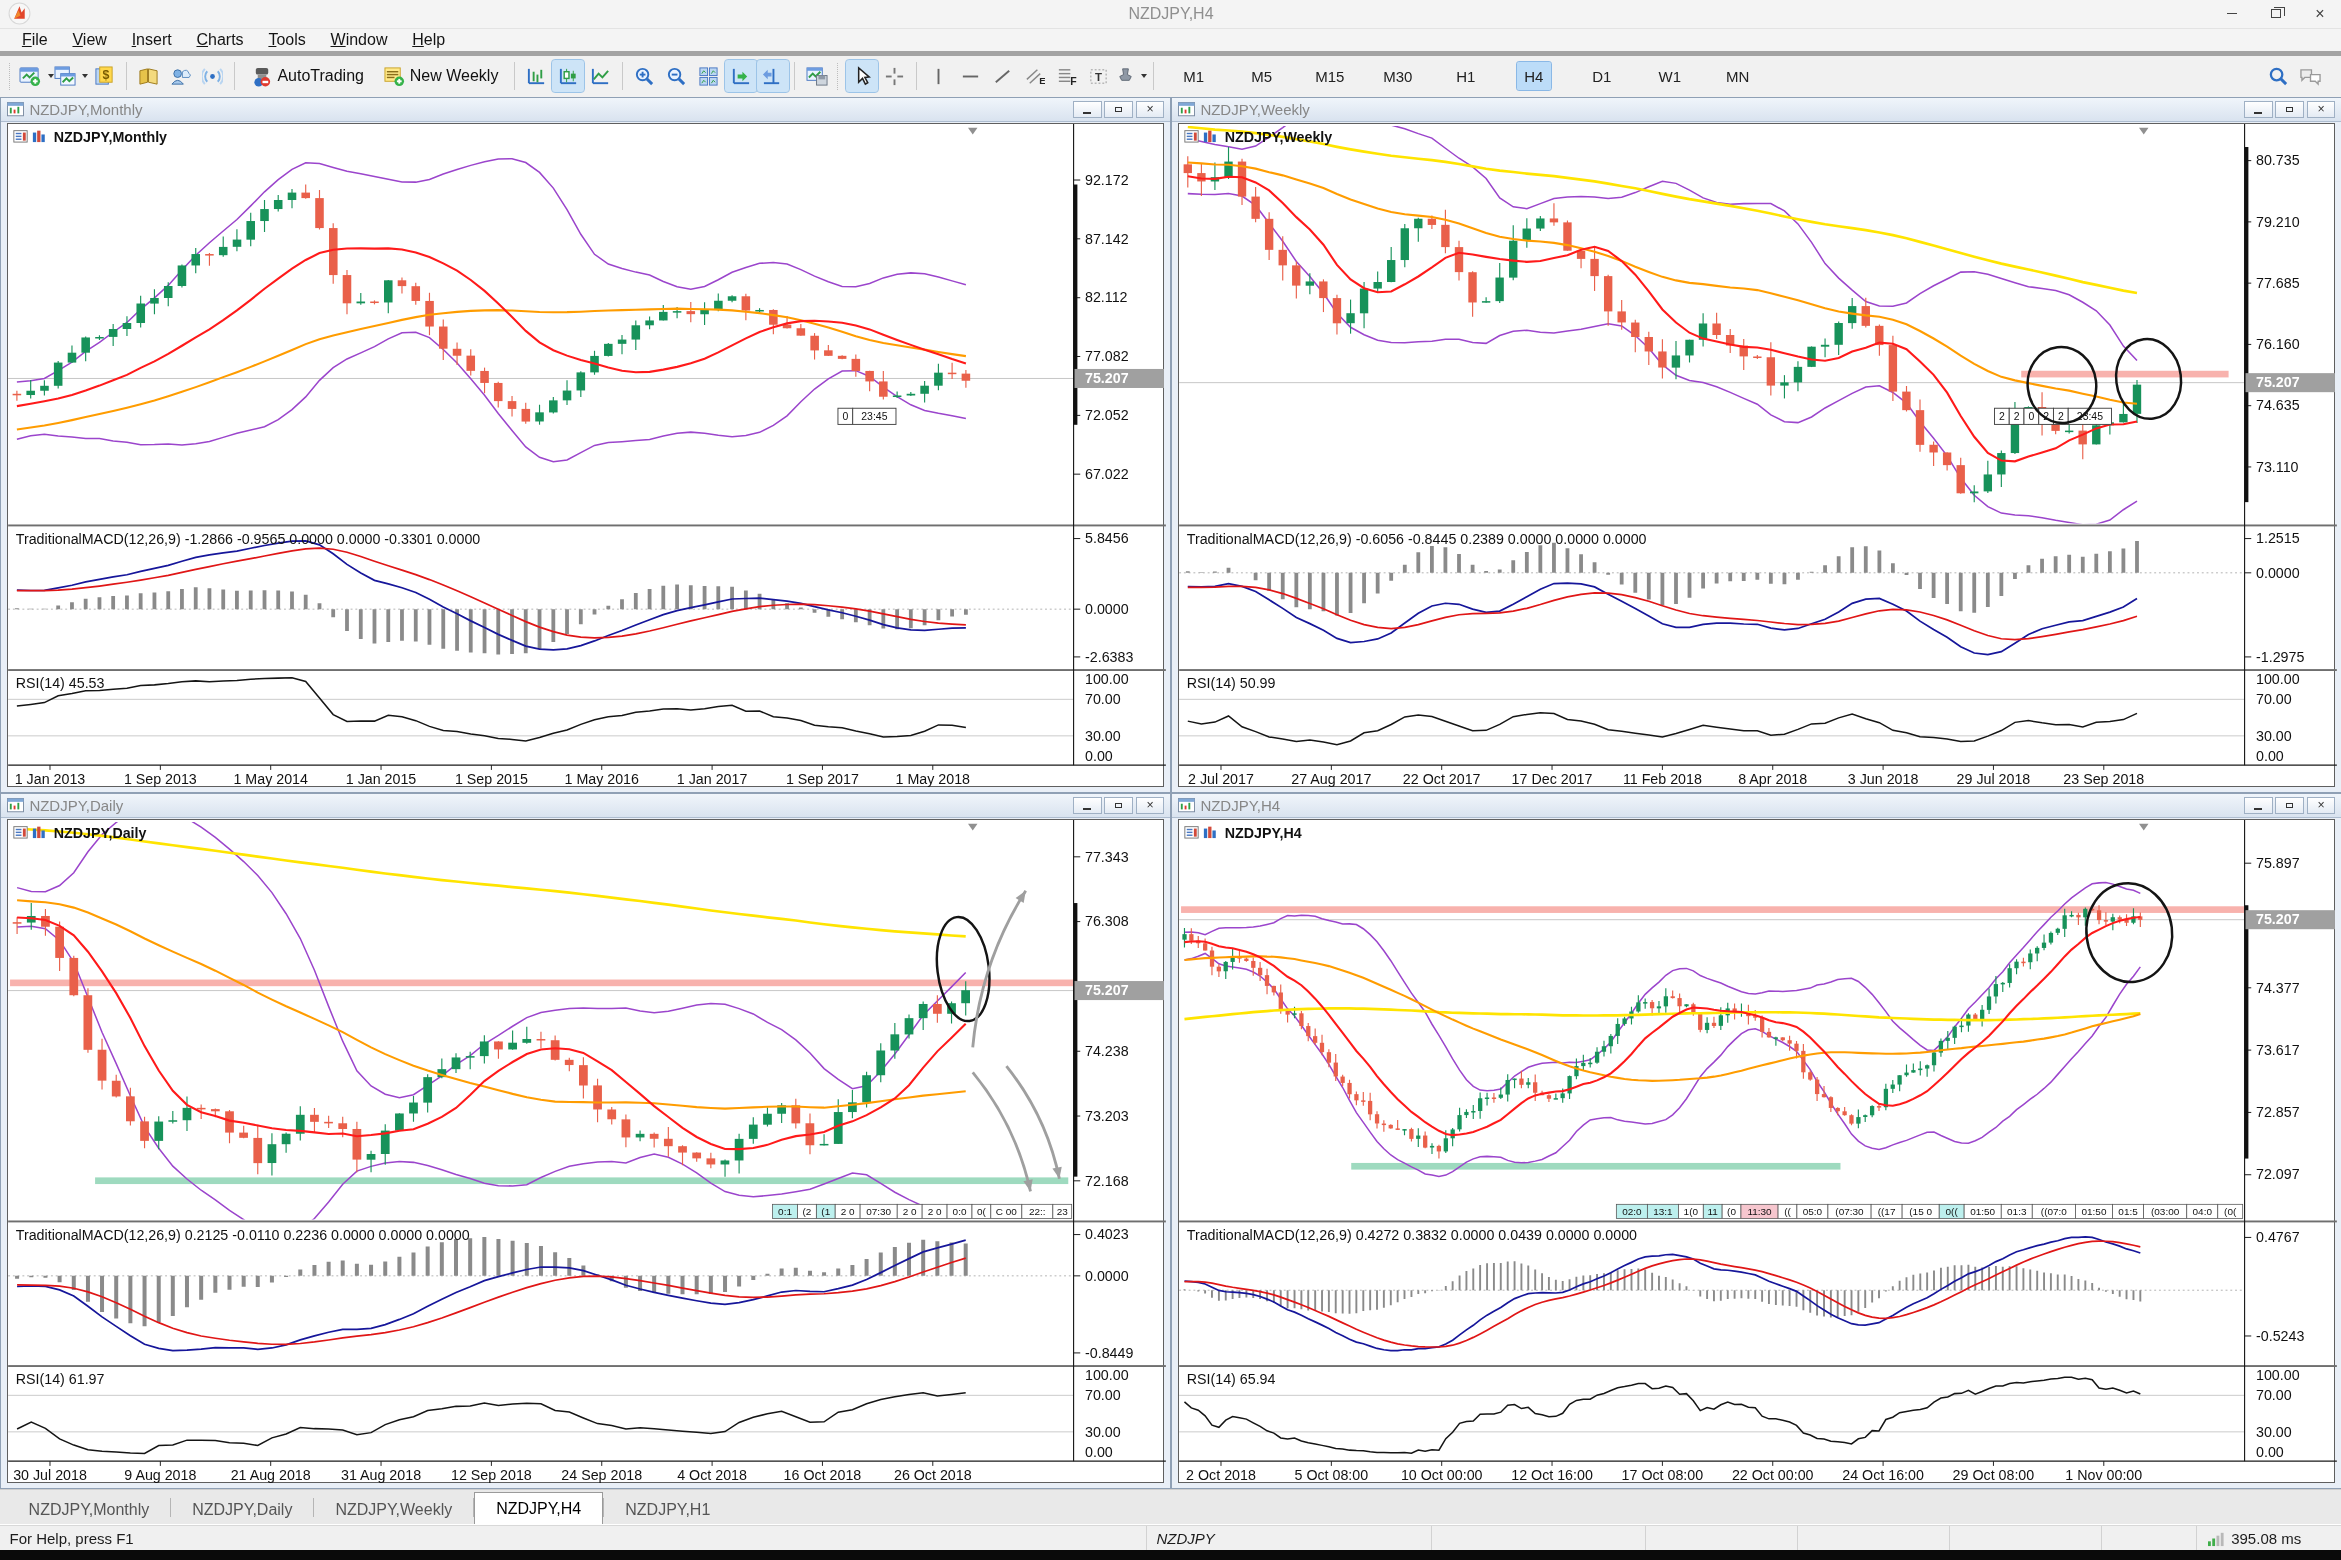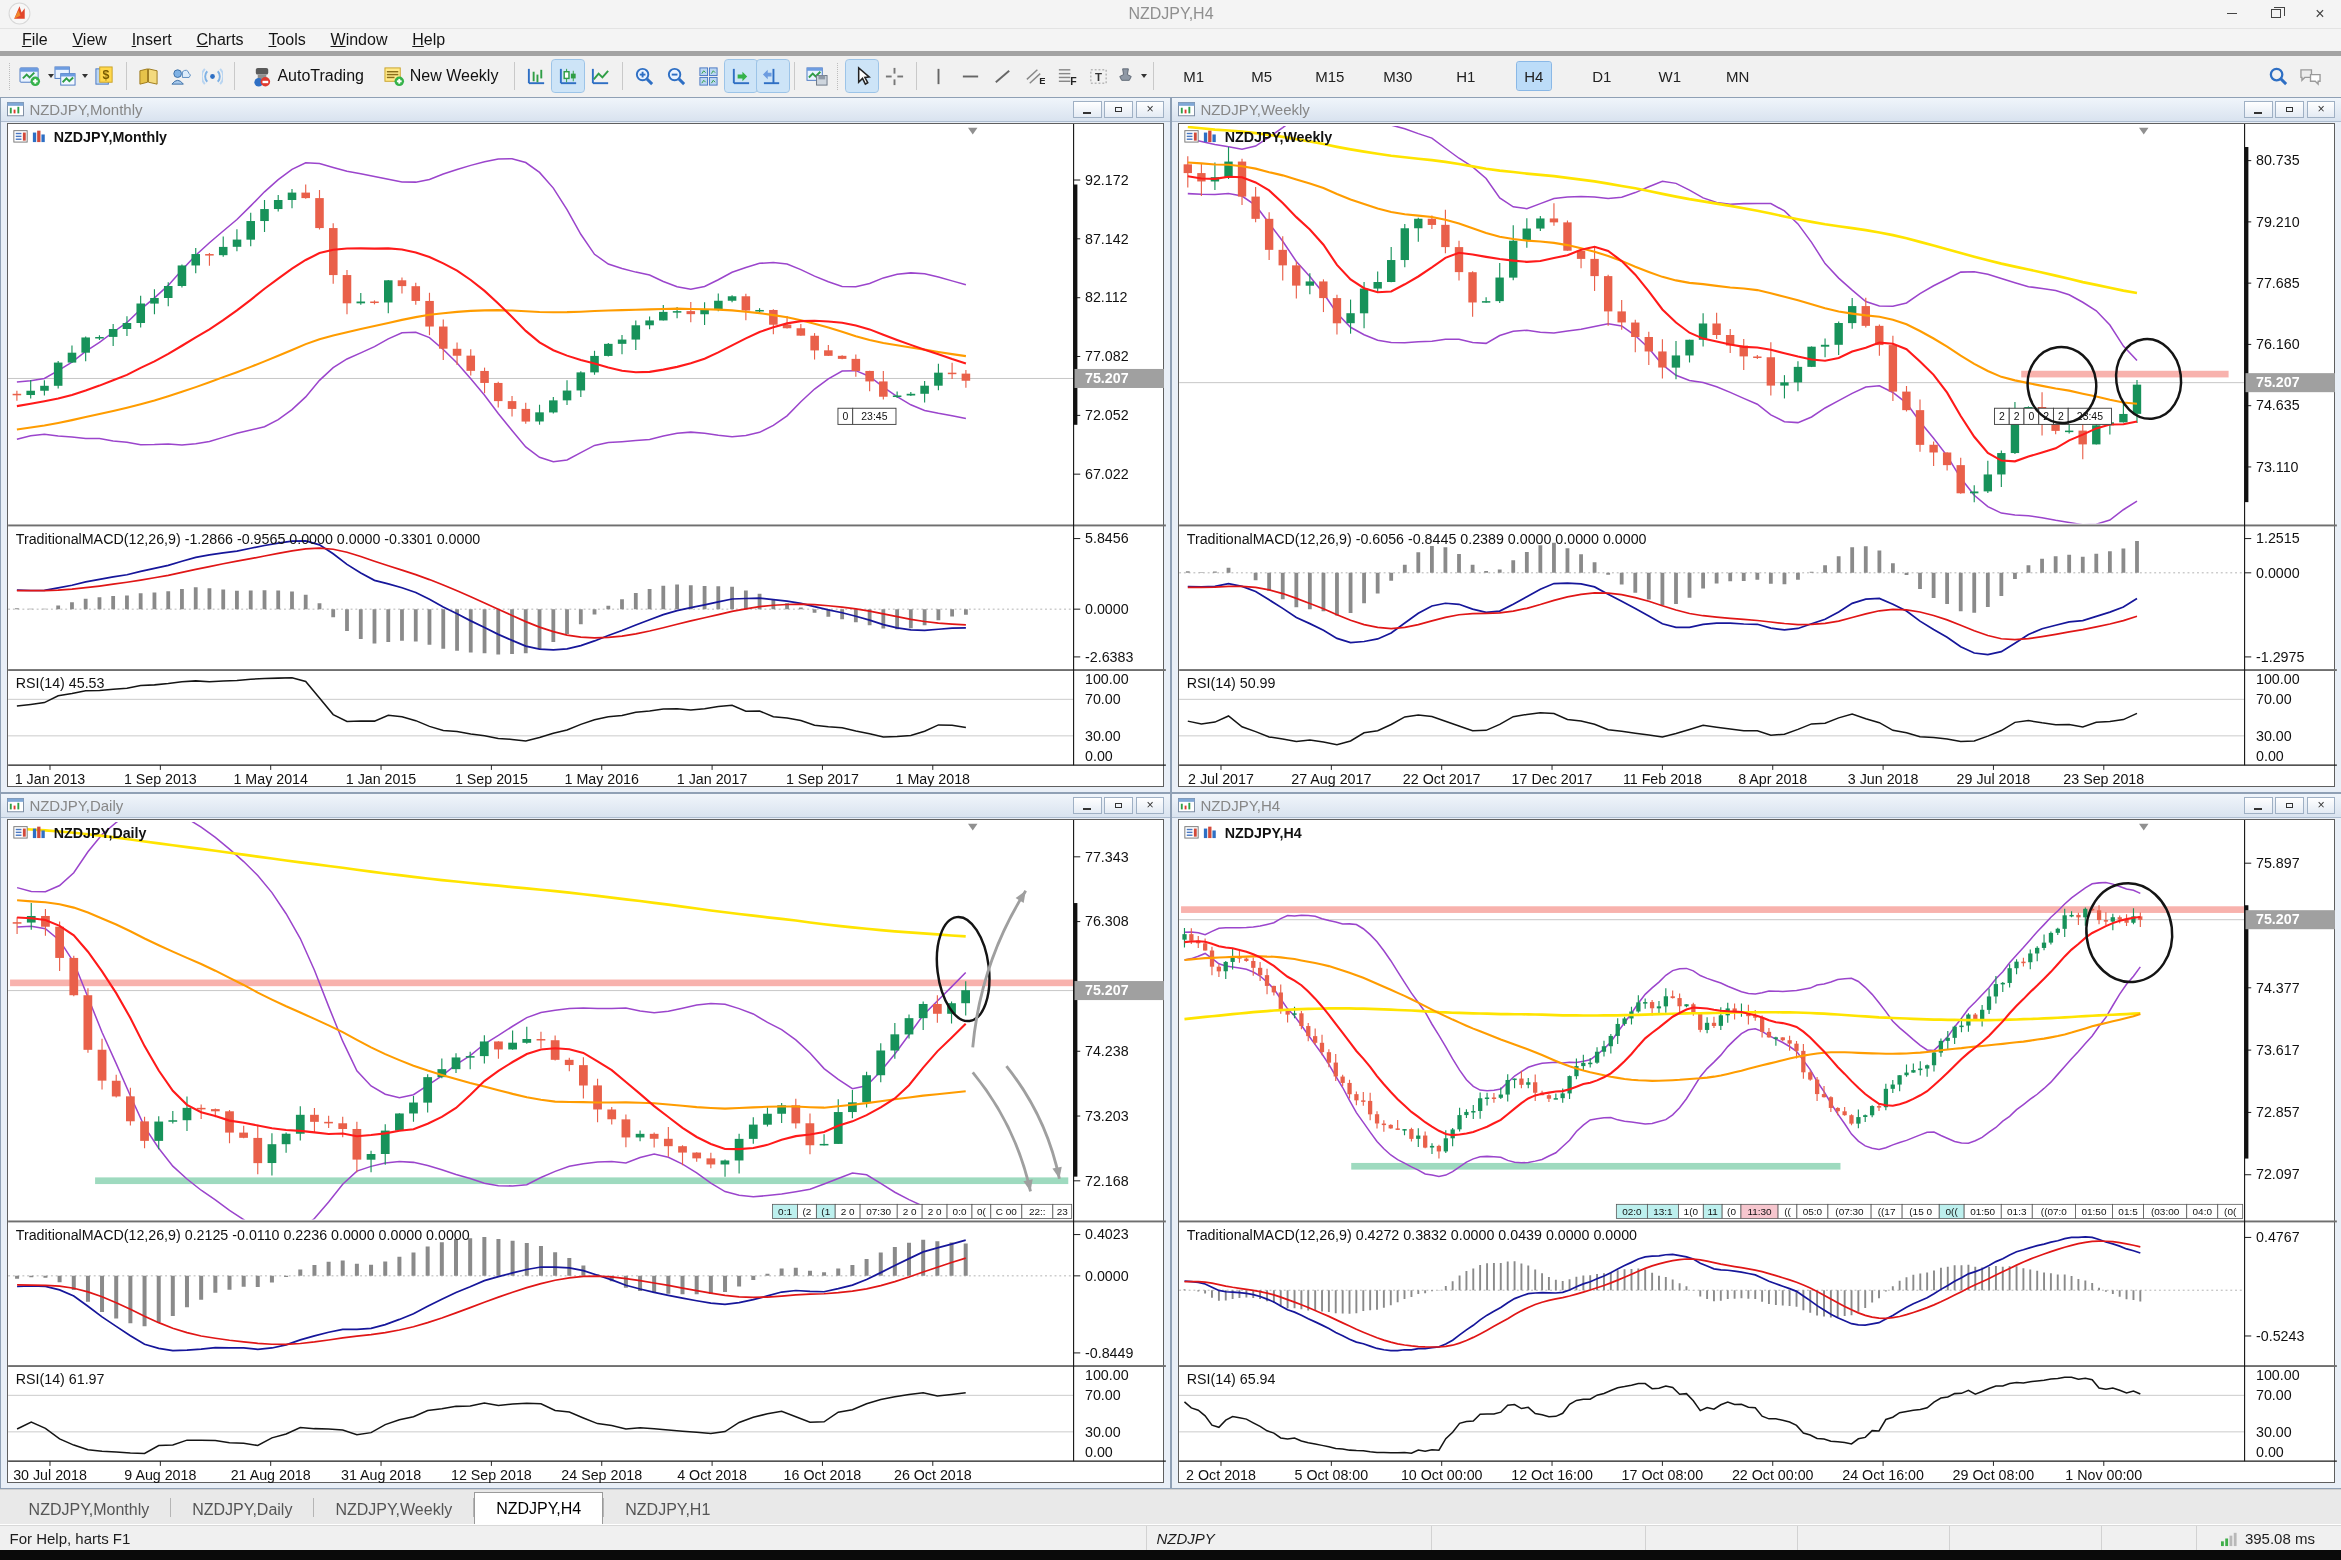--- a/index.html
+++ b/index.html
@@ -63,21 +63,21 @@
   .tab.active { background:#fff; border:1px solid #9a9a9a; border-bottom:none; height:32px; color:#000; }
   .tabsep { width:1px; height:19px; background:#b5b5b5; align-self:center; }
 
   
   .statusbar { position:absolute; top:1525px; left:0; width:2342px; height:26px; background:#f0f0f0;
     border-top:1px solid #d8d8d8; display:flex; align-items:center; font-size:15px; color:#1c1c1c; }
   .scell { height:100%; display:flex; align-items:center; padding:0 9.5px; border-left:1px solid #d2d2d2; }
   .scell-help { flex:0 0 1146px; border-left:none; }
   .scell-sym { flex:0 0 285px;font-style:italic; }
   .scell-e1 { flex:0 0 214px; } .scell-e2,.scell-e3,.scell-e4 { flex:0 0 152px; } .scell-e5 { flex:0 0 95px; }
-  .scell-ping { flex:1; justify-content:center; gap:5.7px; padding-right:13.3px; }
+  .scell-ping { flex:1; justify-content:flex-start; gap:5.7px; padding-right:13.3px; }
   .bottomstrip { position:absolute; top:1550px; left:0; width:2342px; height:10.5px; background:#0a0a0a; }
 </style>
 </head>
 <body>
 
 <div class="titlebar">
   <svg class="app-logo" viewBox="0 0 22 22">
     <circle cx="11" cy="11" r="10" fill="#f7f7f7" stroke="#d8d8d8"></circle>
     <path d="M6 16 L11 4 L13 10 L16 6 L16 16 Z" fill="#e2452b"></path>
     <path d="M6 16 L10 8 L12 13 Z" fill="#f08a2c"></path>
@@ -1974,21 +1974,21 @@
     <span class="tab">NZDJPY,Daily</span>
     <span class="tabsep"></span>
     <span class="tab">NZDJPY,Weekly</span>
     <span class="tabsep"></span>
     <span class="tab active">NZDJPY,H4</span>
     <span class="tabsep"></span>
     <span class="tab">NZDJPY,H1</span>
   </div>
 
 <div class="statusbar">
-  <span class="scell scell-help">For Help, harts F1</span>
+  <span class="scell scell-help">For Help, press F1</span>
   <span class="scell scell-sym">NZDJPY</span>
   <span class="scell scell-e1"></span>
   <span class="scell scell-e2"></span>
   <span class="scell scell-e3"></span>
   <span class="scell scell-e4"></span>
   <span class="scell scell-e5"></span>
   <span class="scell scell-ping">
     <svg width="19" height="17" viewBox="0 0 20 18">
         <rect x="1" y="12" width="3" height="5" fill="#3fae49"></rect>
         <rect x="5.5" y="9" width="3" height="8" fill="#3fae49"></rect>

